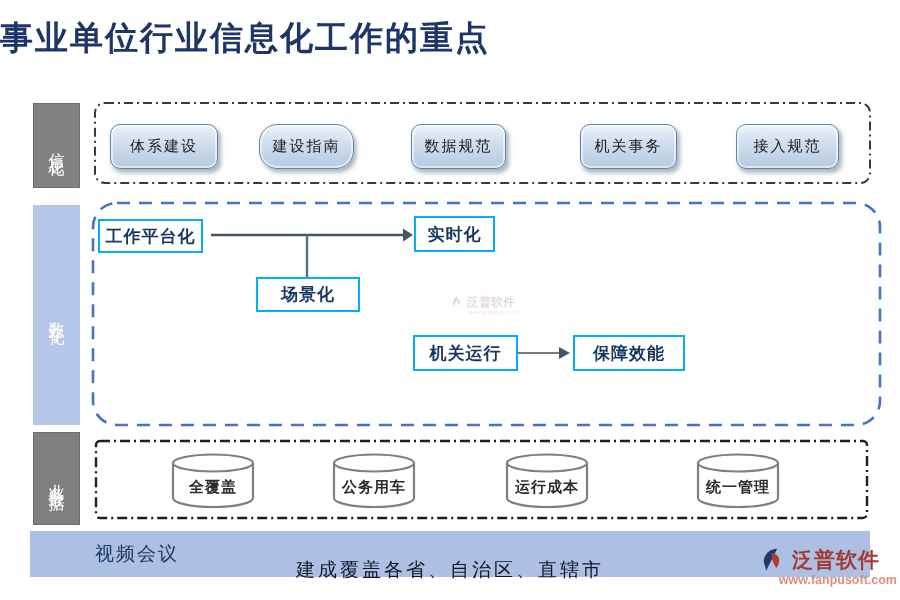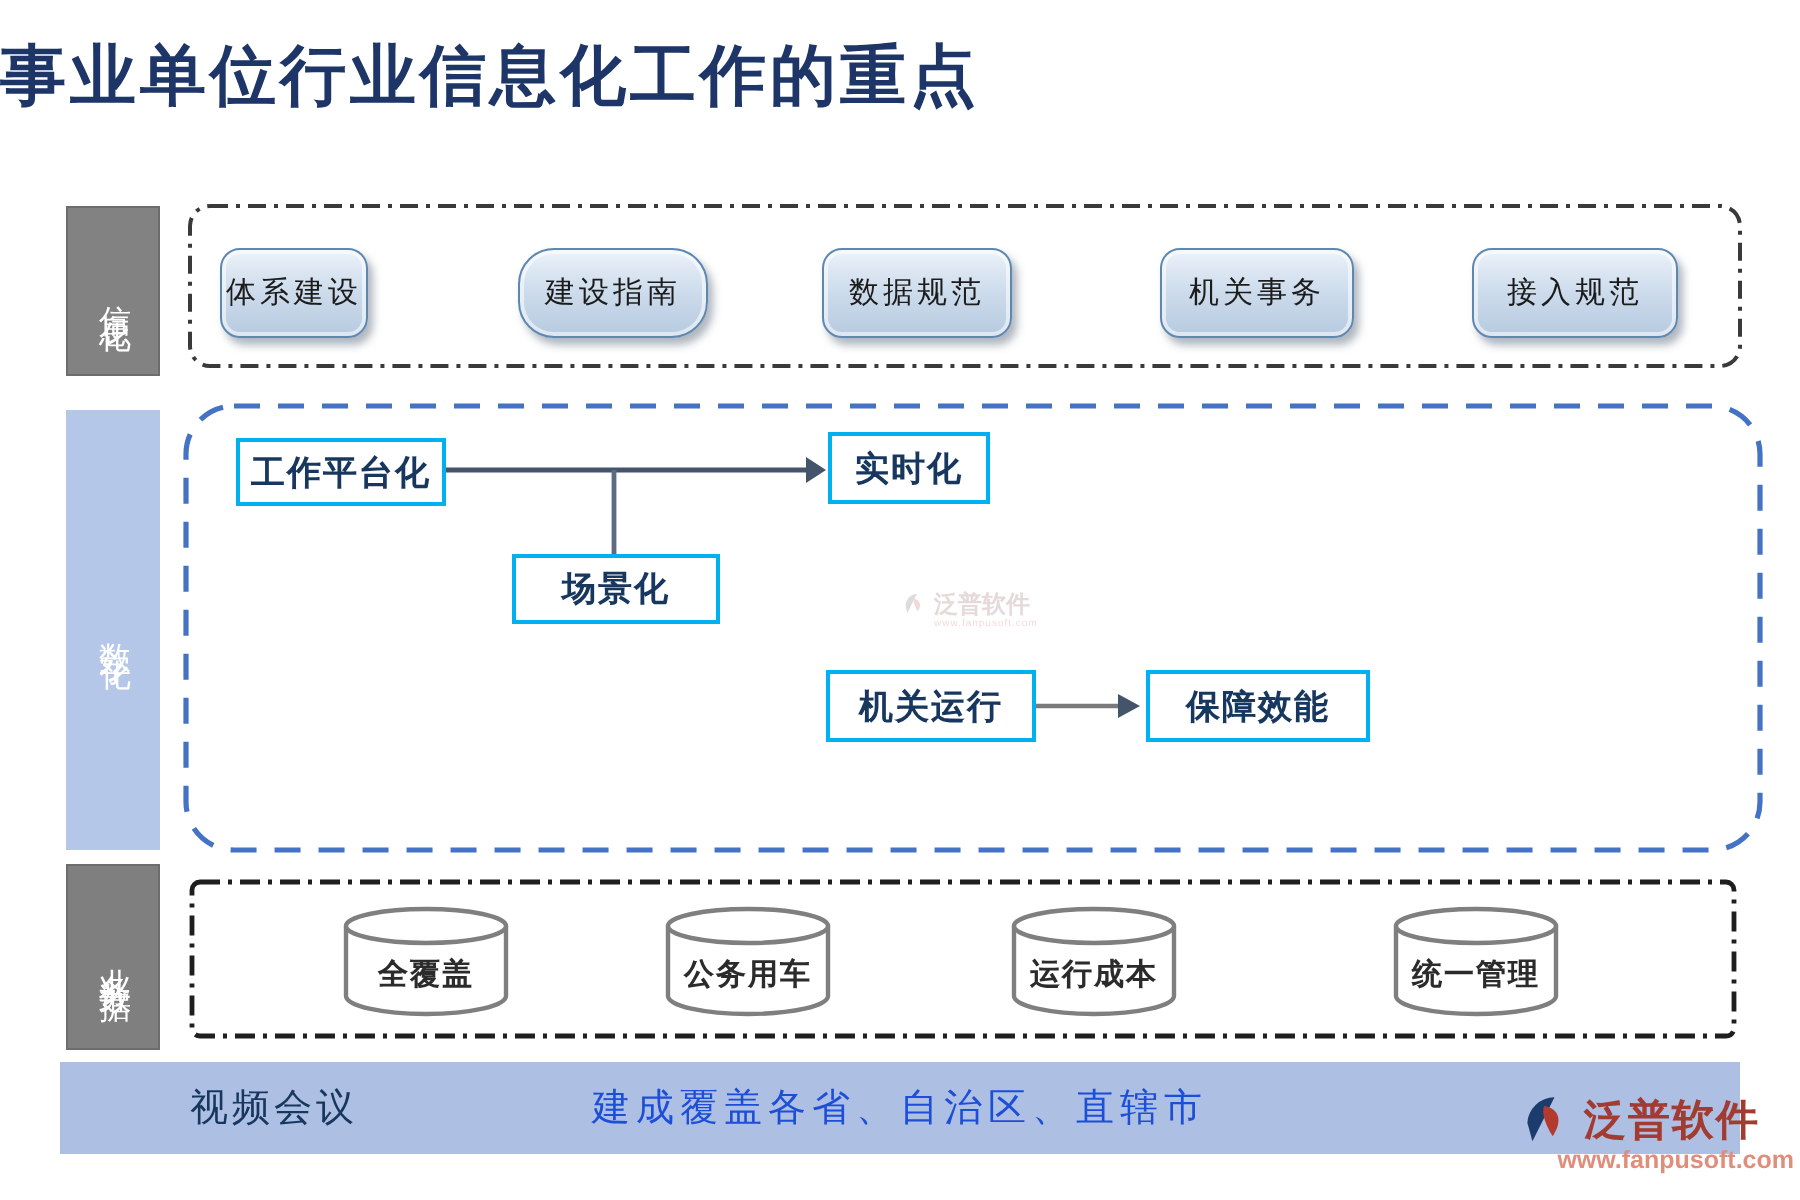--- a/index.html
+++ b/index.html
@@ -35,33 +35,33 @@
 
   
   .pill-btn {
     position:absolute; top:124px; height:45px; border-radius:10px;
     border:1.6px solid #5E88B0;
     background:linear-gradient(180deg,#ecf2f9 0%,#cfdded 45%,#b6cadf 100%);
     box-shadow:2.5px 3.5px 4px rgba(108,120,136,.55), inset 0 0 0 2px rgba(255,255,255,.55);
     display:flex; align-items:center; justify-content:center;
     font-size:15px; color:#1c1c1c; letter-spacing:2px; cursor:pointer;
   }
-  .btn-1 { left:110px; width:74px; }
+  .btn-1 { left:110px; width:108px; }
   .btn-2 { left:259px; width:95px;border-radius:18px; }
   .btn-3 { left:411px; width:95px; }
   .btn-4 { left:580px; width:97px; }
   .btn-5 { left:736px; width:103px; }
 
   
   .flow-node {
     position:absolute; background:#ffffff; border:2.5px solid #00B0F0;
     display:flex; align-items:center; justify-content:center;
     font-weight:bold; font-size:17px; color:#17375E; letter-spacing:1px;
   }
-  .node-work { left:118px; top:219px; width:105px; height:34px; }
+  .node-work { left:98px; top:219px; width:105px; height:34px; }
   .node-real { left:414px; top:216px; width:81px; height:36px; }
   .node-scen { left:256px; top:277px; width:104px; height:35px; }
   .node-gran { left:414px; top:275px; width:103px; height:35px; }
   .node-agen { left:413px; top:335px; width:105px; height:36px; }
   .node-supp { left:573px; top:335px; width:112px; height:36px; }
 
   
   .watermark {
     position:absolute; left:452px; top:296px; width:95px; opacity:.32;
     display:flex; align-items:flex-start; gap:2px; pointer-events:none;
@@ -81,23 +81,23 @@
   
   .footer-bar {
     position:absolute; left:30px; top:531px; width:840px; height:46px;
     background:#ADBFE3;
   }
   .footer-left {
     position:absolute; left:65px; top:0; height:46px; display:flex; align-items:center;
     font-weight:normal; font-size:19px; color:#17375E; letter-spacing:2px;
   }
   .footer-msg {
-    position:absolute; left:0; width:100%; top:0; height:46px;
-    display:flex; align-items:center; justify-content:center;
-    font-size:19px; color:#1d4ed8; letter-spacing:3px;font-family:Liberation Serif, serif;
+    position:absolute; left:0; width:100%; top:16px; height:46px;
+    display:flex; align-items:center; justify-content:center;
+    font-size:19px; color:#0f172a; letter-spacing:3px;font-family:Liberation Serif, serif;
   }
 
   
   .brand { position:absolute; left:762px; top:546px; width:135px; }
   .brand-row { display:flex; align-items:center; gap:3px; }
   .brand-name { font-weight:bold; font-size:21px; color:#A23B31; letter-spacing:1px; }
   .brand-url  { font-size:12.5px; color:#E08E7C; font-weight:bold; text-align:right; margin-top:-1px; cursor:pointer; }
 </style>
 </head>
 <body>

